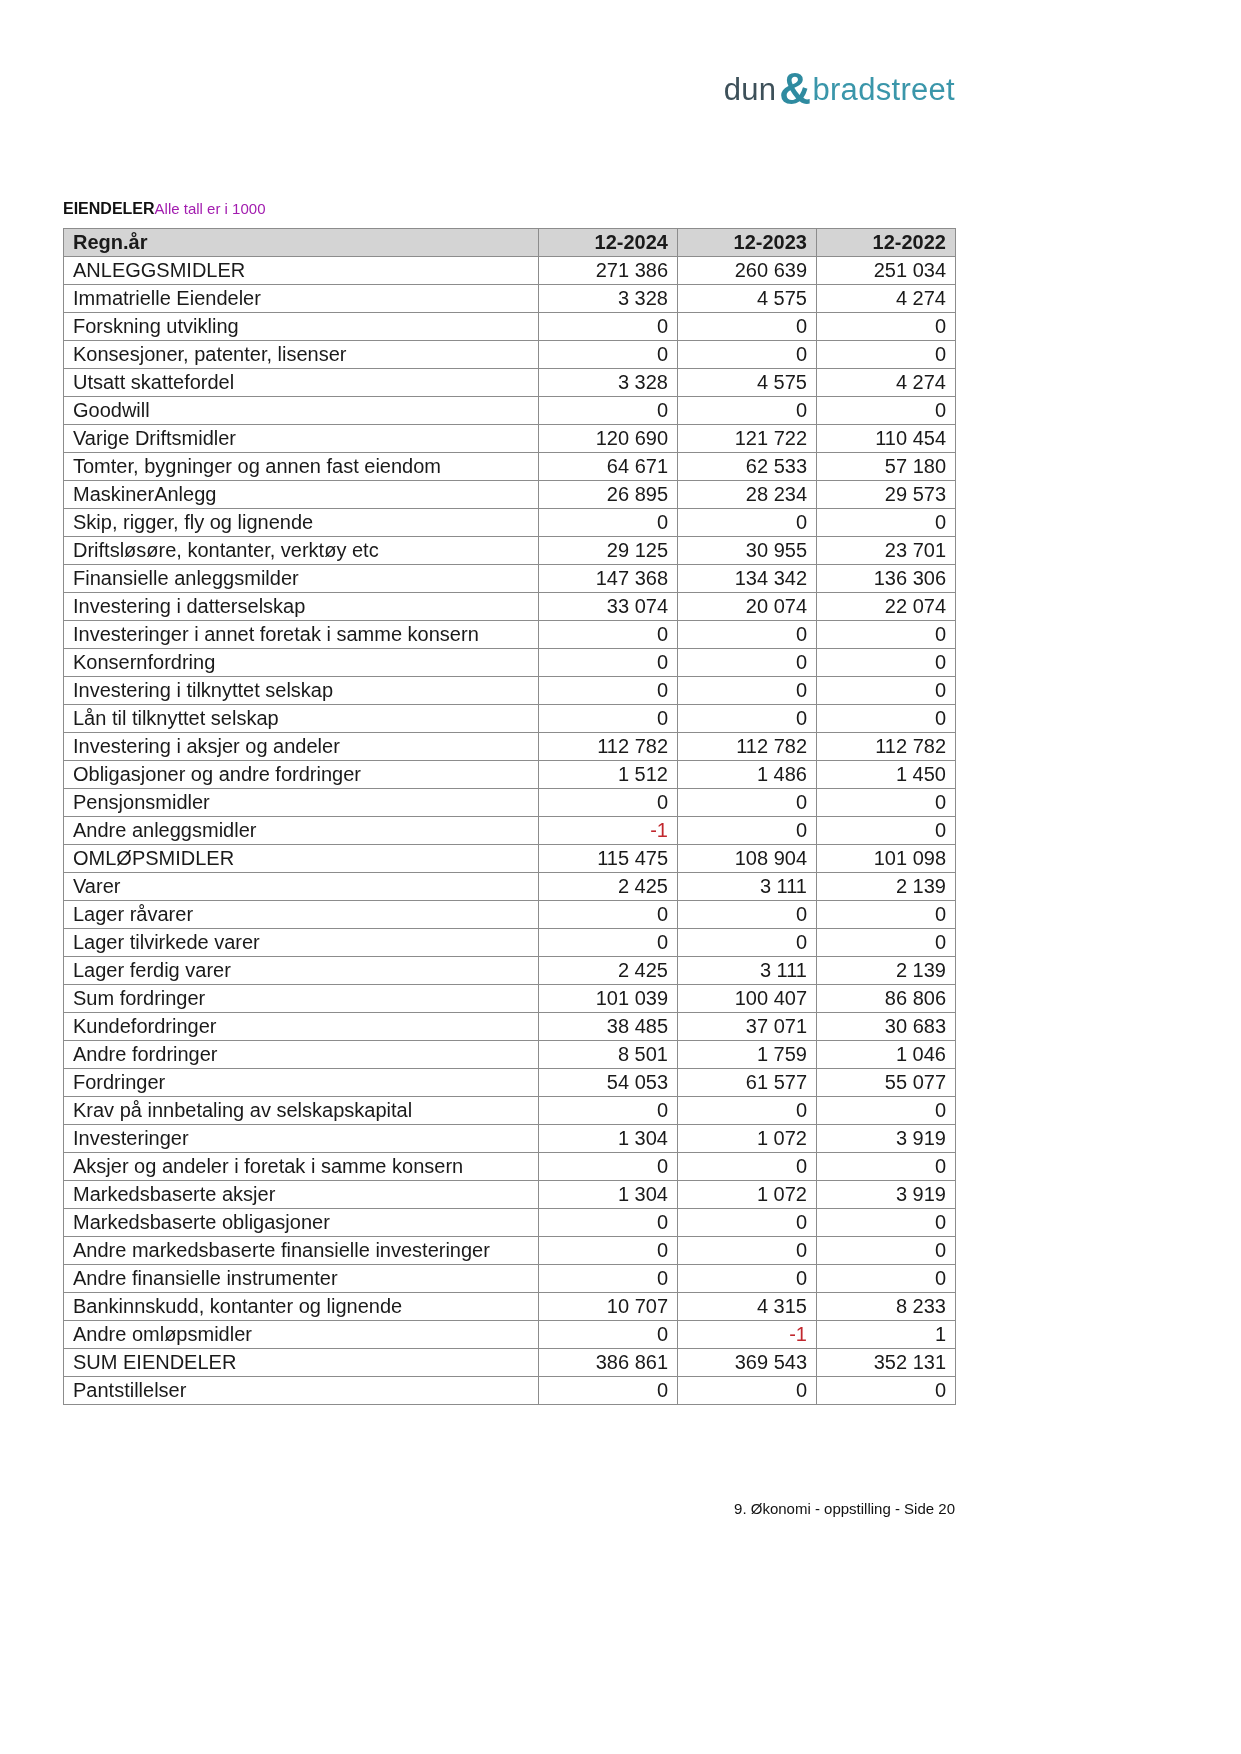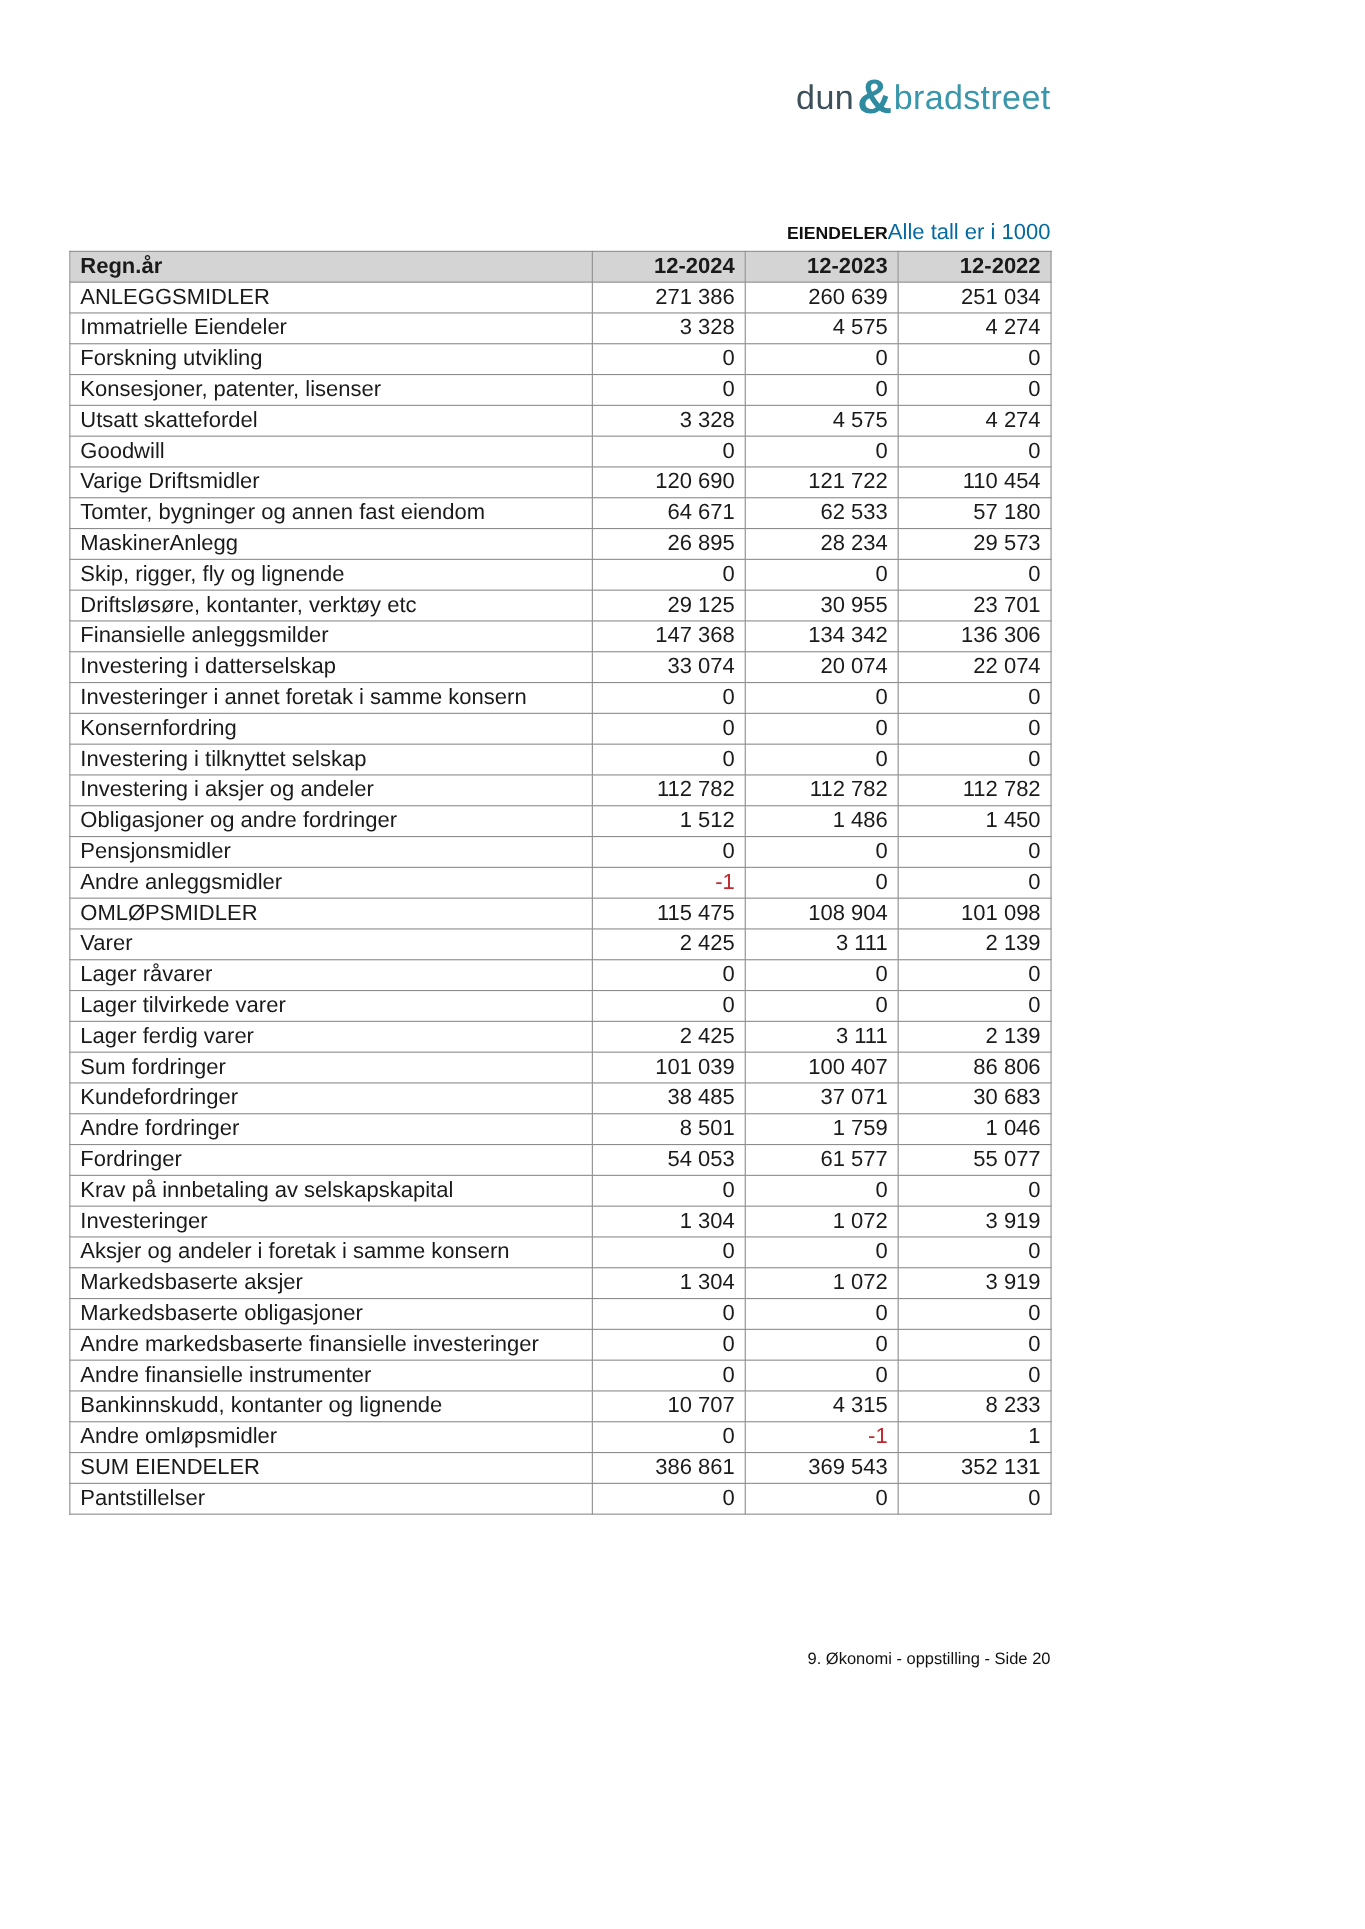--- a/index.html
+++ b/index.html
@@ -36,25 +36,25 @@
   }
   .logo-brad { color: #3a96aa; }
 
   
   .title-bar {
     position: absolute;
     top: 200px;
     left: 63px;
     width: 892px;
     display: flex;
-    justify-content: flex-end;
+    justify-content: flex-start;
     align-items: baseline;
   }
   .section-title { font-size: 16px; font-weight: bold; color: #111; }
-  .units-note { font-size: 20px; color: #0369a1; }
+  .units-note { font-size: 15px; color: #a21caf; }
 
   
   table.assets {
     position: absolute;
     top: 228px;
     left: 63px;
     width: 892px;
     border-collapse: collapse;
     font-size: 20px;
     table-layout: fixed;
@@ -196,20 +196,26 @@
           <td class="num">0</td>
           <td class="num">0</td>
         </tr>
         <tr>
           <td class="label">Investering i tilknyttet selskap</td>
           <td class="num">0</td>
           <td class="num">0</td>
           <td class="num">0</td>
         </tr>
         <tr>
+          <td class="label">Lån til tilknyttet selskap</td>
+          <td class="num">0</td>
+          <td class="num">0</td>
+          <td class="num">0</td>
+        </tr>
+        <tr>
           <td class="label">Investering i aksjer og andeler</td>
           <td class="num">112 782</td>
           <td class="num">112 782</td>
           <td class="num">112 782</td>
         </tr>
         <tr>
           <td class="label">Obligasjoner og andre fordringer</td>
           <td class="num">1 512</td>
           <td class="num">1 486</td>
           <td class="num">1 450</td>

